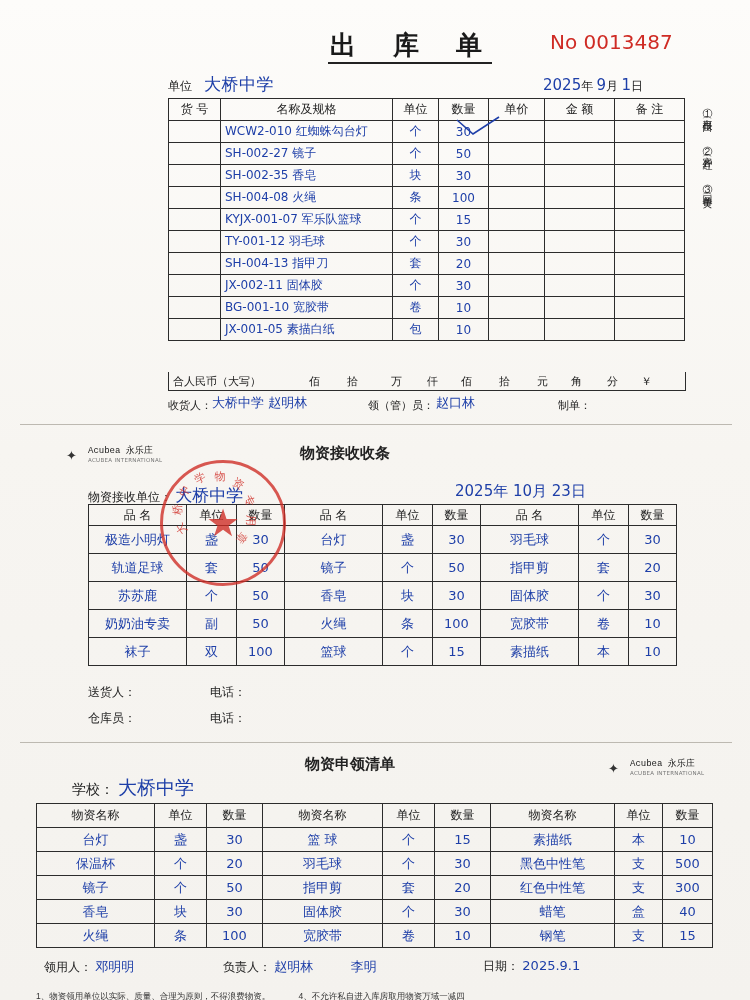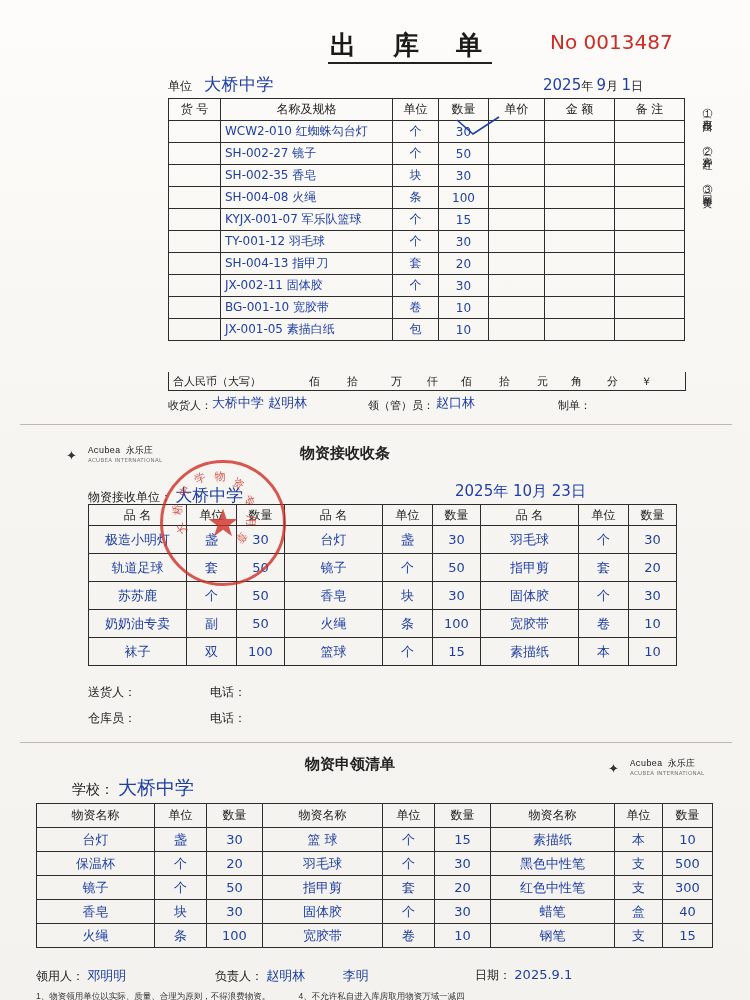--- a/index.html
+++ b/index.html
@@ -145,21 +145,21 @@
   }
   #sec3 .school .sv{font-family:"DejaVu Sans",sans-serif;color:#1e3fa8;font-size:19px;}
   table.t3{
     position:absolute;left:36px;top:58px;border-collapse:collapse;width:676px;table-layout:fixed;
   }
   table.t3 th,table.t3 td{
     border:1px solid #2c2c2c;height:23px;font-size:11.5px;text-align:center;padding:0;
   }
   table.t3 th{font-weight:normal;font-size:12px;}
   table.t3 td .cellhw{font-size:13px;}
-  #sec3 .f{position:absolute;font-size:12px;top:222px;}
+  #sec3 .f{position:absolute;font-size:12px;top:213px;margin-left:8px;}
   #sec3 .fn1{left:36px;}
   #sec3 .fn2{left:215px;}
   #sec3 .fn3{left:475px;}
   #sec3 .sig{font-family:"DejaVu Sans",sans-serif;color:#1e3fa8;font-size:13px;}
   #sec3 .note{
     position:absolute;left:36px;top:246px;font-size:8.5px;color:#333;width:680px;
   }
   #sec3 .note span{margin-right:26px;margin-top:24px;}
   .hr{position:absolute;left:20px;width:712px;height:1px;background:#bdb9b1;}
 </style>

